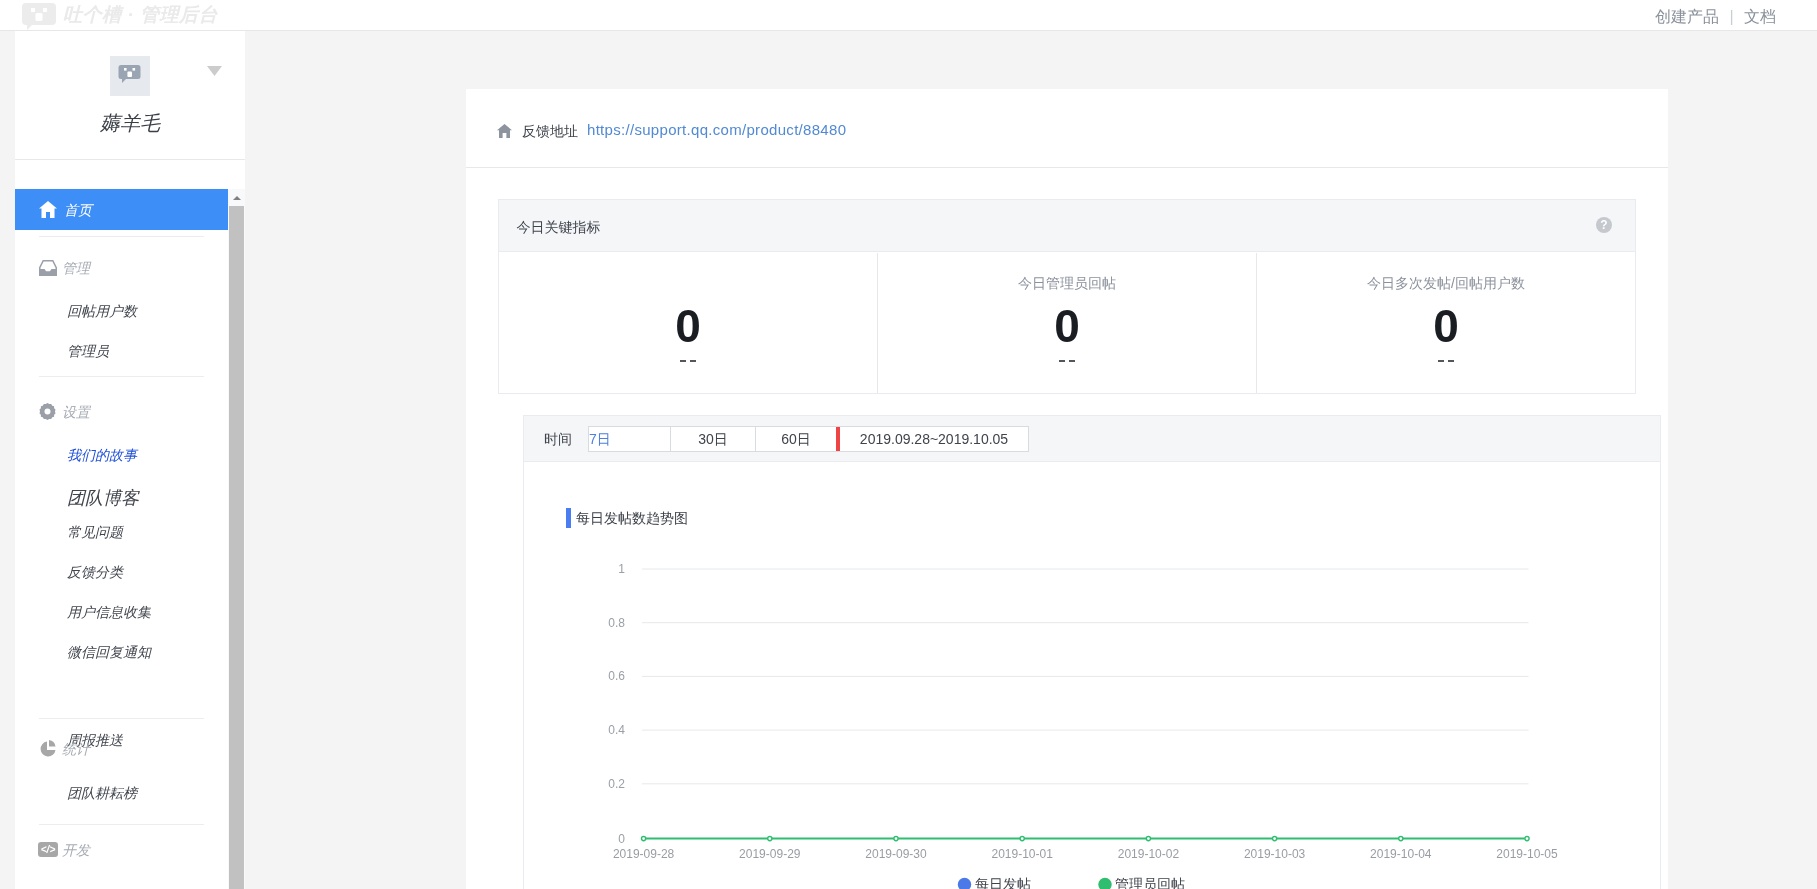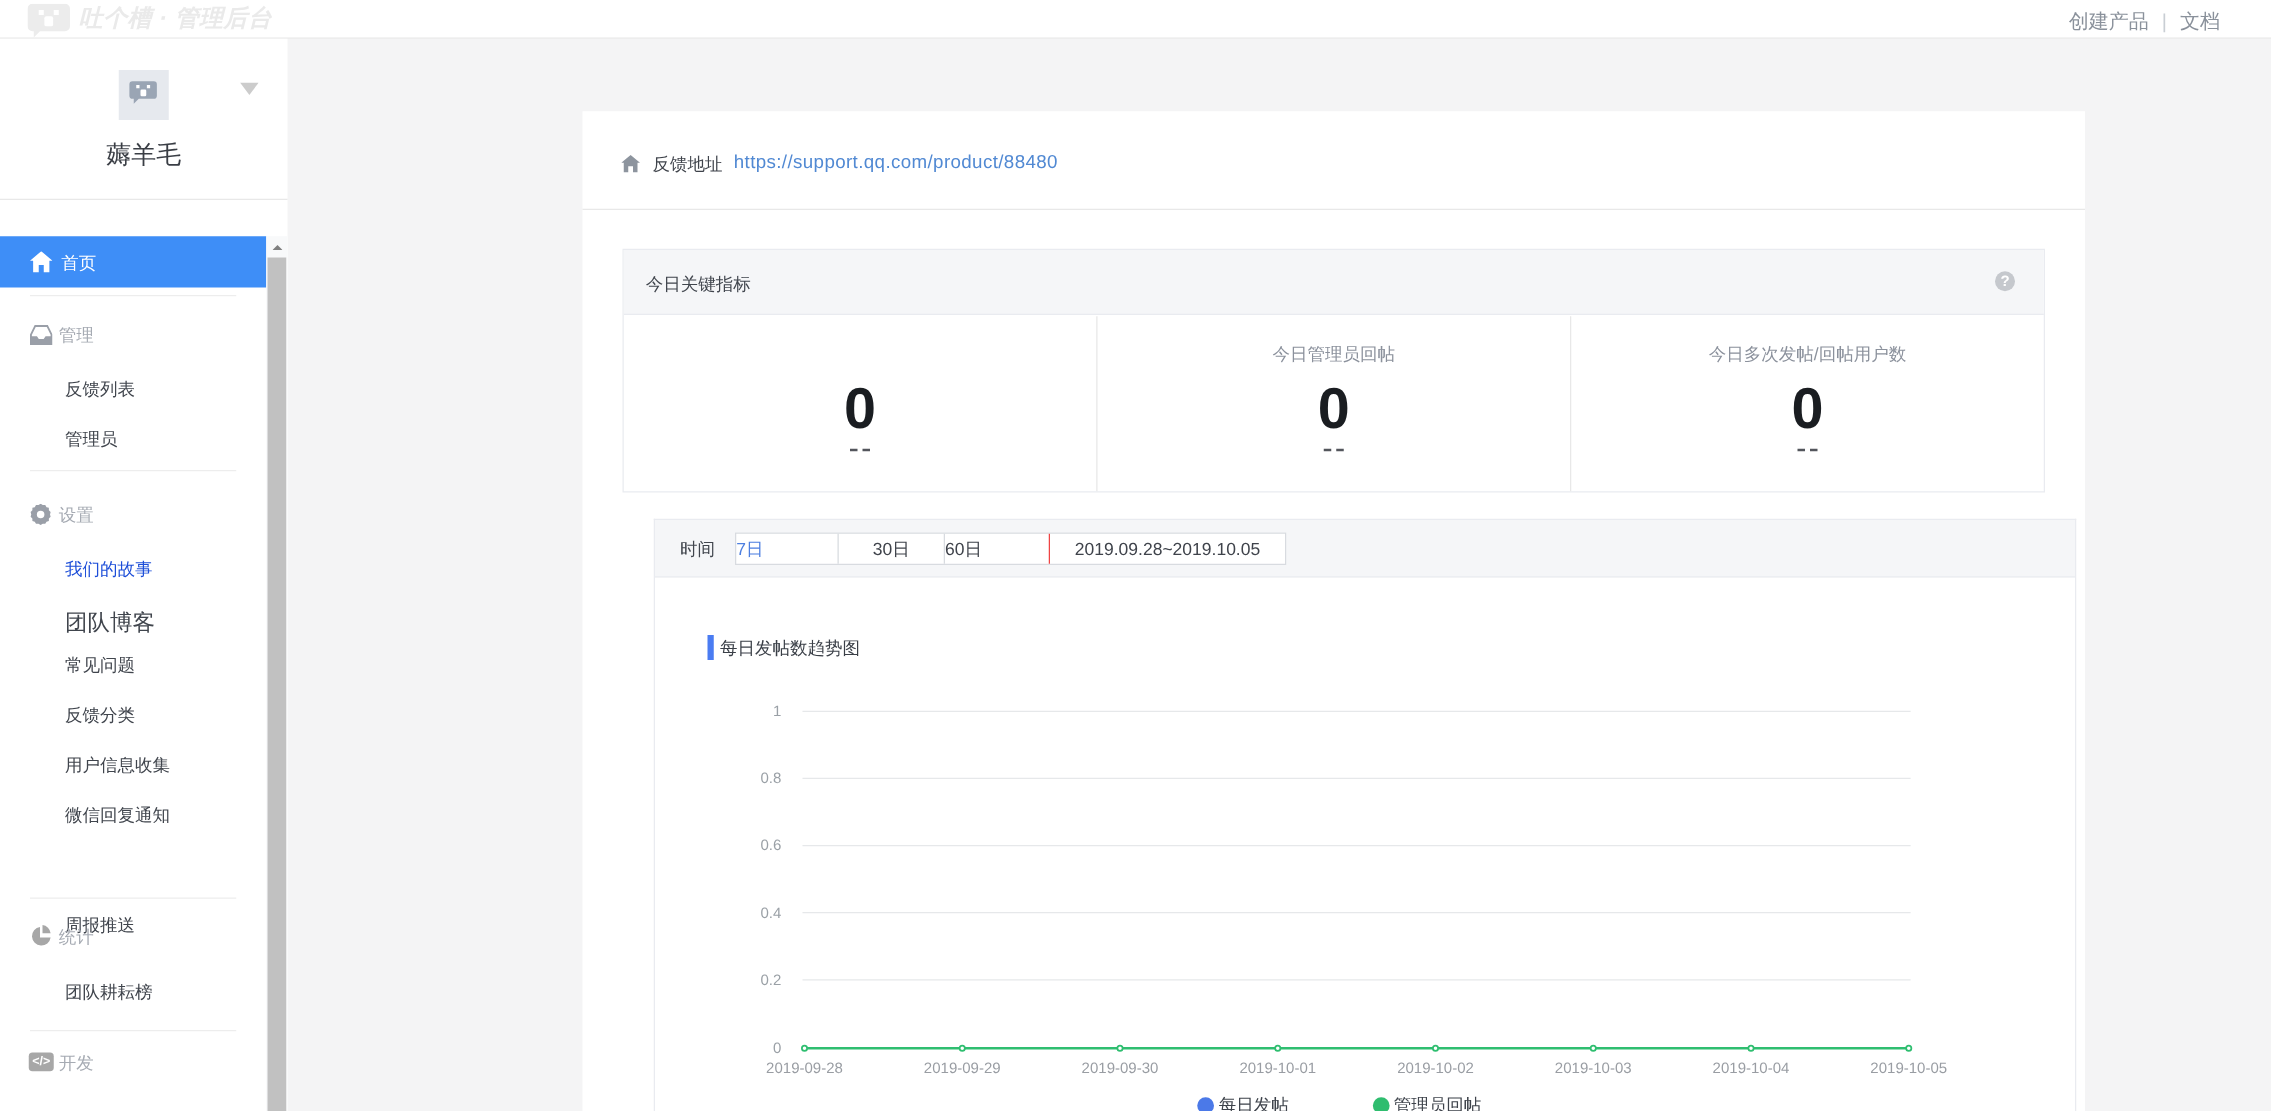--- a/index.html
+++ b/index.html
@@ -14,21 +14,21 @@
   <svg class="abs" style="left:22px;top:3px;" width="34" height="27" viewBox="0 0 34 27">
     <path d="M4,0 h26 a4,4 0 0 1 4,4 v14 a4,4 0 0 1 -4,4 h-20 l-5,5 v-5 h-1 a4,4 0 0 1 -4,-4 v-14 a4,4 0 0 1 4,-4 z" fill="#ececec"></path>
     <rect x="9" y="5" width="4" height="4" fill="#fff"></rect>
     <rect x="21" y="5" width="4" height="4" fill="#fff"></rect>
     <rect x="13.5" y="10" width="7" height="8" rx="1.5" fill="#fff"></rect>
   </svg>
   <div class="abs" style="left:63px;top:2px;font-size:19px;font-weight:bold;font-style:italic;color:#eaeaea;letter-spacing:0.5px;">吐个槽 · 管理后台</div>
   <div class="abs" style="right:41px;top:7px;font-size:16px;color:#8a919b;">创建产品 <span style="color:#c9ced4;padding:0 6px;">|</span> 文档</div>
 </div>
 
-<div class="abs" id="sidebar" style="left:0;top:31px;width:230px;height:858px;background:#fff;">
+<div class="abs" id="sidebar" style="left:15px;top:31px;width:230px;height:858px;background:#fff;font-style:italic;">
 
   <div class="abs" style="left:95px;top:25px;width:40px;height:40px;background:#e6e9ee;">
     <svg width="40" height="40" viewBox="0 0 40 40">
       <path d="M11,9 h17 a2.5,2.5 0 0 1 2.5,2.5 v9 a2.5,2.5 0 0 1 -2.5,2.5 h-12 l-4,4 v-4 h-1 a2.5,2.5 0 0 1 -2.5,-2.5 v-9 a2.5,2.5 0 0 1 2.5,-2.5 z" fill="#9aa5b4"></path>
       <rect x="14" y="12" width="2.6" height="2.6" fill="#fff"></rect>
       <rect x="22.5" y="12" width="2.6" height="2.6" fill="#fff"></rect>
       <rect x="17.4" y="15.5" width="4.6" height="5.5" rx="1" fill="#fff"></rect>
     </svg>
   </div>
   <svg class="abs" style="left:192px;top:35px;" width="15" height="10" viewBox="0 0 15 10">
@@ -45,21 +45,21 @@
       </svg>
       <div class="abs" style="left:49px;top:12.5px;font-size:14px;color:#fff;">首页</div>
     </div>
     <div class="abs" style="left:24px;top:46.5px;width:165px;height:1px;background:#ededed;"></div>
 
     <svg class="abs" style="left:24px;top:71px;" width="18" height="16" viewBox="0 0 18 16">
       <path d="M4.2,0.75 h9.6 l3.45,7 v7.5 h-16.5 v-7.5 z" fill="none" stroke="#9a9fa8" stroke-width="1.5"></path>
       <path d="M0.75,9 h4.8 l1.5,2.2 h3.9 l1.5,-2.2 h4.8 v6.2 h-16.5 z" fill="#9a9fa8"></path>
     </svg>
     <div class="abs" style="left:47px;top:71px;font-size:14px;color:#a6abb3;">管理</div>
-    <div class="abs" style="left:52px;top:114px;font-size:14px;color:#40454d;">反馈列表</div>
+    <div class="abs" style="left:52px;top:114px;font-size:14px;color:#40454d;">回帖用户数</div>
     <div class="abs" style="left:52px;top:154px;font-size:14px;color:#40454d;">管理员</div>
     <div class="abs" style="left:24px;top:187px;width:165px;height:1px;background:#ededed;"></div>
 
     <svg class="abs" style="left:24px;top:214px;" width="17" height="17" viewBox="0 0 17 17">
       <path d="M8.5,0 l1.7,1 h2 l1,1.7 1.9,0.5 0,2 1.4,1.4 -0.5,1.9 0.5,1.9 -1.4,1.4 0,2 -1.9,0.5 -1,1.7 h-2 l-1.7,1 -1.7,-1 h-2 l-1,-1.7 -1.9,-0.5 0,-2 -1.4,-1.4 0.5,-1.9 -0.5,-1.9 1.4,-1.4 0,-2 1.9,-0.5 1,-1.7 h2 z" fill="#9a9fa8"></path>
       <circle cx="8.5" cy="8.5" r="3" fill="#fff"></circle>
     </svg>
     <div class="abs" style="left:47px;top:214.5px;font-size:14px;color:#a6abb3;">设置</div>
     <div class="abs" style="left:52px;top:258px;font-size:14px;color:#1d4ed8;">我们的故事</div>
     <div class="abs" style="left:52px;top:296.5px;font-size:18px;color:#40454d;">团队博客</div>
@@ -122,21 +122,21 @@
     </div>
   </div>
 
   <div class="abs" style="left:523px;top:415px;width:1138px;height:474px;border:1px solid #e9ebf0;border-bottom:none;">
     <div class="abs" style="left:0;top:0;width:1136px;height:46px;background:#f5f6f8;border-bottom:1px solid #e9ebf0;"></div>
     <div class="abs" style="left:20px;top:15px;font-size:14px;color:#40454d;">时间</div>
 
     <div class="abs" style="left:64px;top:10px;height:26px;border:1px solid #d8dbe0;background:#fff;display:flex;">
       <div style="width:82px;text-align:left;line-height:25px;font-size:14px;color:#4d7fe0;border-right:1px solid #d8dbe0;">7日</div>
       <div style="width:85px;text-align:center;line-height:25px;font-size:14px;color:#3f434b;border-right:1px solid #d8dbe0;">30日</div>
-      <div style="width:84px;line-height:25px;font-size:14px;color:#3f434b;border-right:1px solid #ef4444;">60日</div>
+      <div style="width:84px;text-align:center;line-height:25px;font-size:14px;color:#3f434b;border-right:4px solid #ef4444;">60日</div>
       <div style="width:188px;text-align:center;line-height:25px;font-size:14px;color:#3f434b;">2019.09.28~2019.10.05</div>
     </div>
   </div>
 
   <div class="abs" style="left:566px;top:508px;width:5px;height:20px;background:#4a7cf2;"></div>
   <div class="abs" style="left:576px;top:510px;font-size:14px;color:#3a3f47;">每日发帖数趋势图</div>
 
   <svg class="abs" style="left:498px;top:540px;" width="1138" height="349" viewBox="0 0 1138 349">
 
     <g stroke="#e6e8ea" stroke-width="1">

